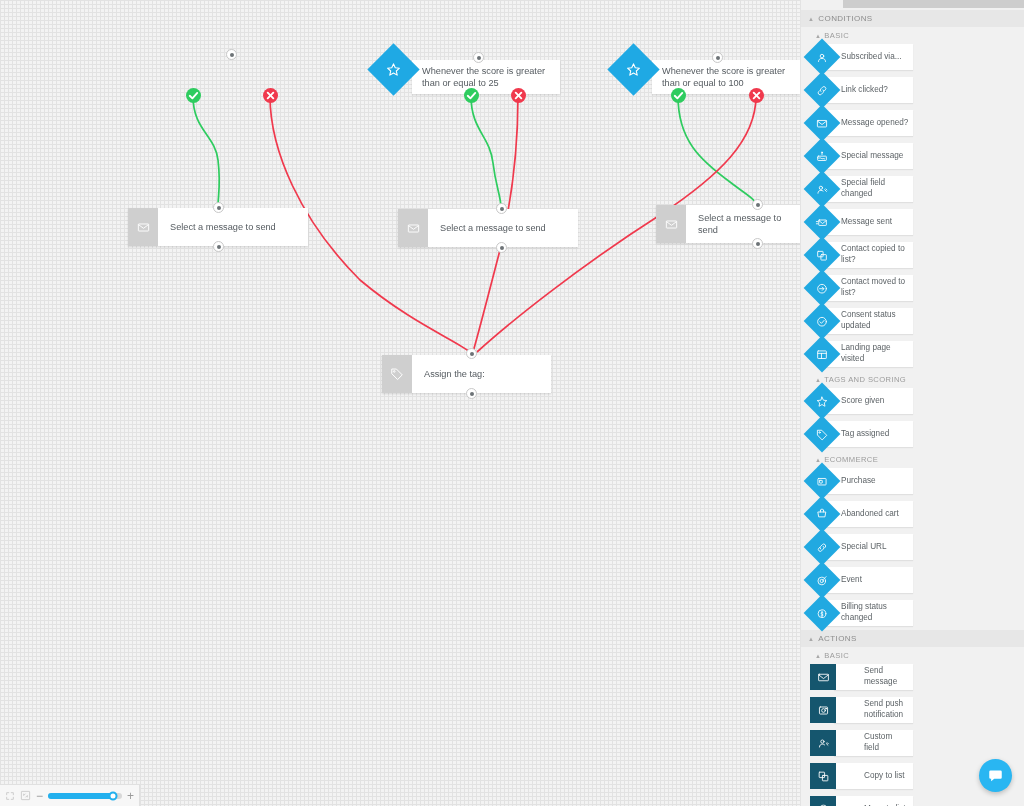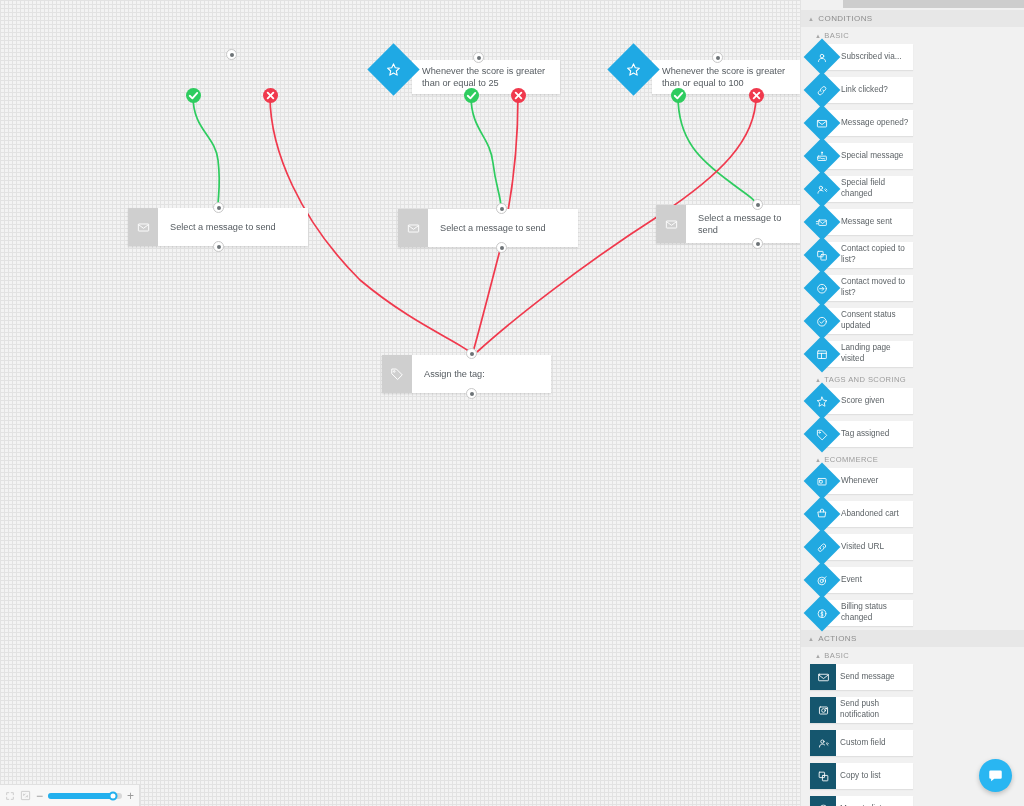--- a/index.html
+++ b/index.html
@@ -187,20 +187,21 @@
     position: relative;
     cursor: pointer;
   }
   .tile .tcard {
     background: #fff;
     height: 26px;
     width: 100%;
     display: flex; align-items: center;
     box-shadow: 0 1px 1px rgba(0,0,0,.07);
     padding-left: 30px;
+    margin-left: 24px;
   }
   .tile .tlabel {
     font-size: 8.2px;
     color: #5d6367;
     line-height: 1.3;
     padding-right: 4px;
   }
   
   .mk-diamond {
     position: absolute; left: -1px; top: 0;
@@ -551,21 +552,21 @@
           </div>
           <div class="tiles">
             <div class="tile diamond-tile">
               <div class="mk-diamond" style="background: rgb(33, 169, 225);">
                 <svg width="13" height="13" viewBox="0 0 24 24" fill="none" stroke="#ffffff" stroke-width="1.6" stroke-linecap="round" stroke-linejoin="round">
                   <rect x="4.5" y="6" width="15" height="12" rx="1.2"></rect>
                   <rect x="7.5" y="9.5" width="5" height="5" rx=".6"></rect>
                 </svg>
               </div>
               <div class="tcard">
-                <span class="tlabel">Whenever</span>
+                <span class="tlabel">Purchase</span>
               </div>
             </div>
             <div class="tile diamond-tile">
               <div class="mk-diamond" style="background: rgb(33, 169, 225);">
                 <svg width="13" height="13" viewBox="0 0 24 24" fill="none" stroke="#ffffff" stroke-width="1.6" stroke-linecap="round" stroke-linejoin="round">
                   <path d="M5,7 h14 l-1.6,9 h-10.8 Z"></path>
                   <line x1="9" y1="7" x2="9" y2="4.5"></line>
                   <line x1="15" y1="7" x2="15" y2="4.5"></line>
                   <path d="M9,4.5 a3,3 0 0 1 6,0"></path>
                 </svg>
@@ -575,21 +576,21 @@
               </div>
             </div>
             <div class="tile diamond-tile">
               <div class="mk-diamond" style="background: rgb(33, 169, 225);">
                 <svg width="13" height="13" viewBox="0 0 24 24" fill="none" stroke="#ffffff" stroke-width="1.6" stroke-linecap="round" stroke-linejoin="round">
                   <path d="M9.5,14.5 a3.5,3.5 0 0 1 0,-5 l3.2,-3.2 a3.5,3.5 0 0 1 5,5 l-1.2,1.2"></path>
                   <path d="M14.5,9.5 a3.5,3.5 0 0 1 0,5 l-3.2,3.2 a3.5,3.5 0 0 1 -5,-5 l1.2,-1.2"></path>
                 </svg>
               </div>
               <div class="tcard">
-                <span class="tlabel">Visited URL</span>
+                <span class="tlabel">Special URL</span>
               </div>
             </div>
             <div class="tile diamond-tile">
               <div class="mk-diamond" style="background: rgb(33, 169, 225);">
                 <svg width="13" height="13" viewBox="0 0 24 24" fill="none" stroke="#ffffff" stroke-width="1.6" stroke-linecap="round" stroke-linejoin="round">
                   <circle cx="11.5" cy="12.5" r="7"></circle>
                   <circle cx="11.5" cy="12.5" r="3"></circle>
                   <line x1="13.5" y1="10.5" x2="19.5" y2="4.5"></line>
                 </svg>
               </div>

